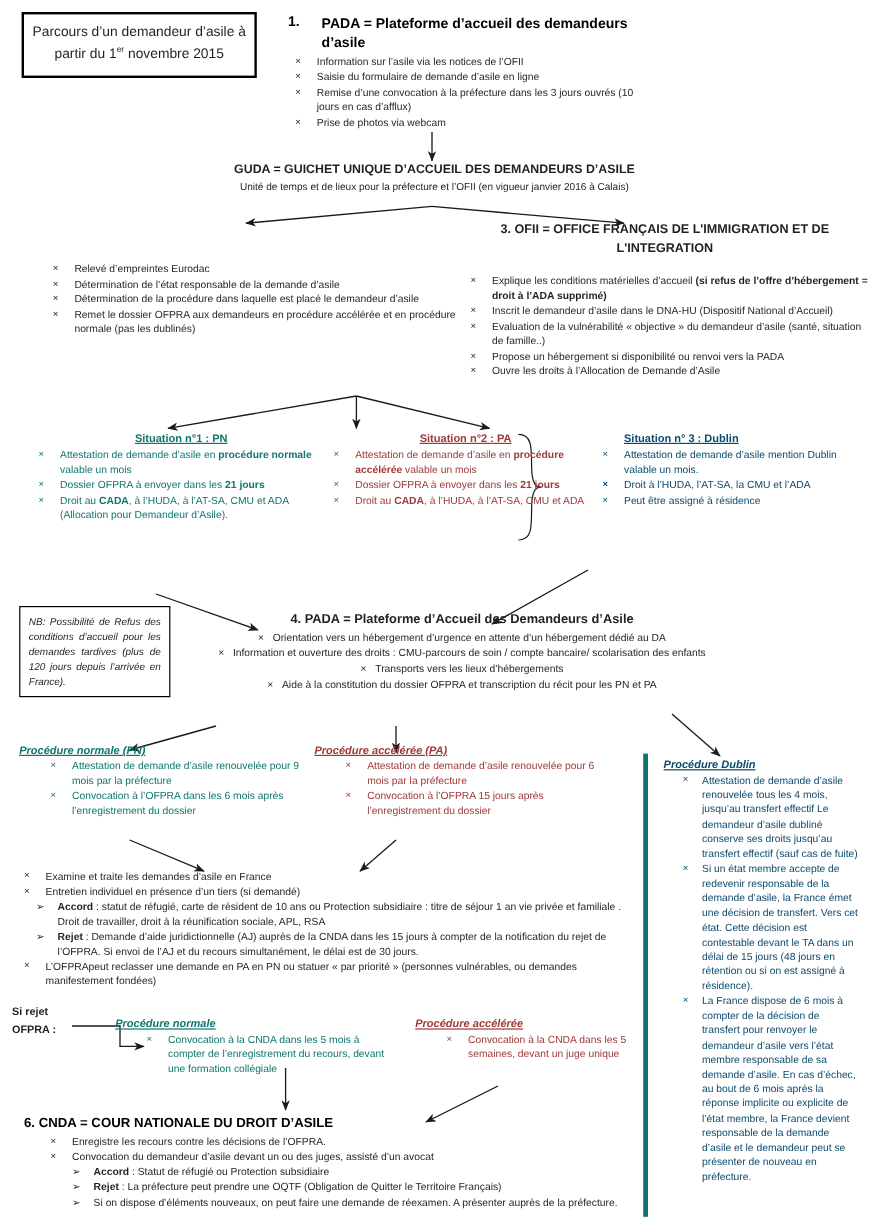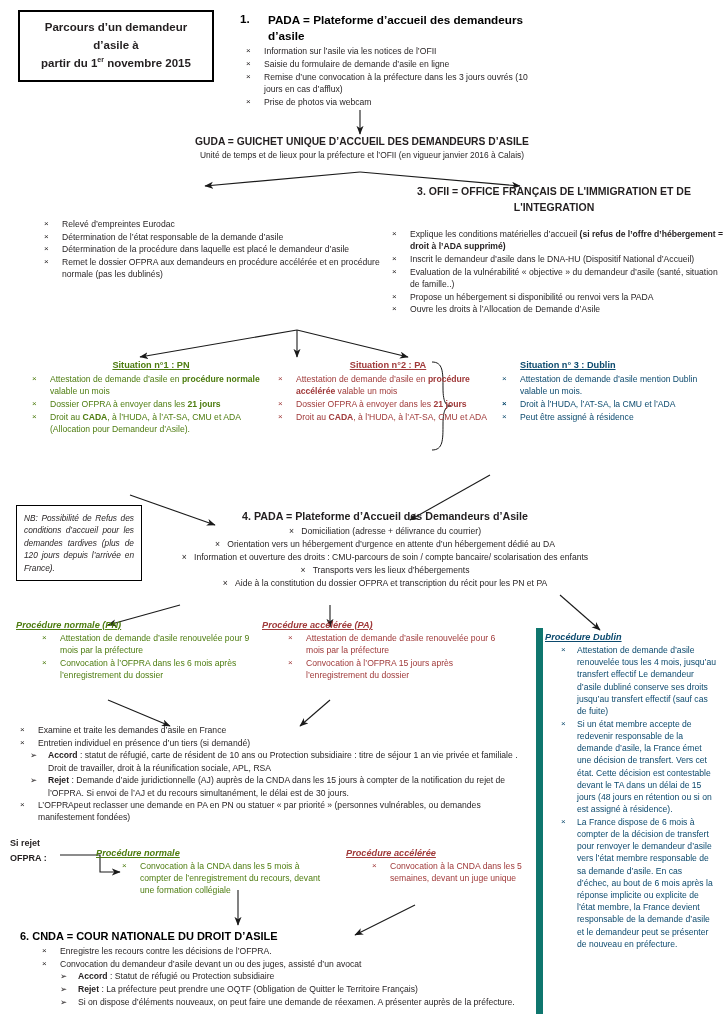--- a/index.html
+++ b/index.html
@@ -16,21 +16,21 @@
     width: 724px;
     height: 1024px;
     overflow: hidden;
     background: #ffffff;
   }
   .abs { position: absolute; }
 
   
   .ttl-box {
     border: 2.5px solid #000;
-    font-weight: bold;
+    font-weight: normal;
     font-size: 11.5px;
     text-align: center;
     line-height: 1.55;
     padding: 7px 6px 8px 6px;
     box-sizing: border-box;
   }
   .h-num {
     font-weight: bold;
     font-size: 11.7px;
     color: #000;
@@ -63,40 +63,40 @@
     top: 0px;
     font-size: 8px;
     color: inherit;
   }
   ul.bl.arrowlist > li { padding-left: 34px; }
   ul.bl.arrowlist > li > .bullet { left: 16px; font-size: 8.5px; }
 
   .b { font-weight: bold; }
 
   
-  .teal  { color: #4d7c0f; }
+  .teal  { color: #0f766e; }
   .red   { color: #a03a3a; }
   .green { color: #0c4a6e; }
 
   .sit-title {
     text-align: center;
     font-weight: bold;
     font-size: 9.2px;
     text-decoration: underline;
     margin-bottom: 3px;
   }
   .proc-title {
     font-weight: bold;
     font-style: italic;
     font-size: 9.2px;
     text-decoration: underline;
     margin-bottom: 2px;
   }
 
-  .leftbar { border-left: 7px solid #0f766e; padding-left: 2px; }
+  .leftbar { border-left: 4px solid #0f766e; padding-left: 13px; }
 
   .nbbox {
     border: 1.5px solid #000;
     font-style: italic;
     font-size: 8.3px;
     line-height: 1.5;
     text-align: justify;
     padding: 6px 7px;
     box-sizing: border-box;
   }
@@ -234,21 +234,20 @@
     </ul>
   </div>
 
   <div class="abs nbbox" style="left:16px; top:505px; width:126px;">
     <span>NB: Possibilité de Refus des conditions d’accueil pour les demandes tardives (plus de 120 jours depuis l’arrivée en France).</span>
   </div>
 
   <div class="abs" style="left:150px; top:510px; width:470px;">
     <div class="h-center" style="font-size:10.7px;">4. PADA  = Plateforme d’Accueil des Demandeurs d’Asile</div>
     <div style="margin-top:3px; font-size:8.6px; line-height:1.5;">
-      <div style="text-align:center;"><span>×</span>&nbsp;&nbsp;&nbsp;<span>Domiciliation (adresse + délivrance du courrier)</span></div>
       <div style="text-align:center;"><span>×</span>&nbsp;&nbsp;&nbsp;<span>Orientation vers un hébergement d’urgence en attente d’un hébergement dédié au DA</span></div>
       <div style="text-align:center;"><span>×</span>&nbsp;&nbsp;&nbsp;<span>Information et ouverture des droits : CMU-parcours de soin / compte bancaire/ scolarisation des enfants</span></div>
       <div style="text-align:center;"><span>×</span>&nbsp;&nbsp;&nbsp;<span>Transports vers les lieux d’hébergements</span></div>
       <div style="text-align:center;"><span>×</span>&nbsp;&nbsp;&nbsp;<span>Aide à la constitution du dossier OFPRA et transcription du récit pour les PN et PA</span></div>
     </div>
   </div>
 
   <div class="abs teal" style="left:16px; top:620px; width:236px;">
     <div class="proc-title">Procédure normale (PN)</div>
     <ul class="bl">

